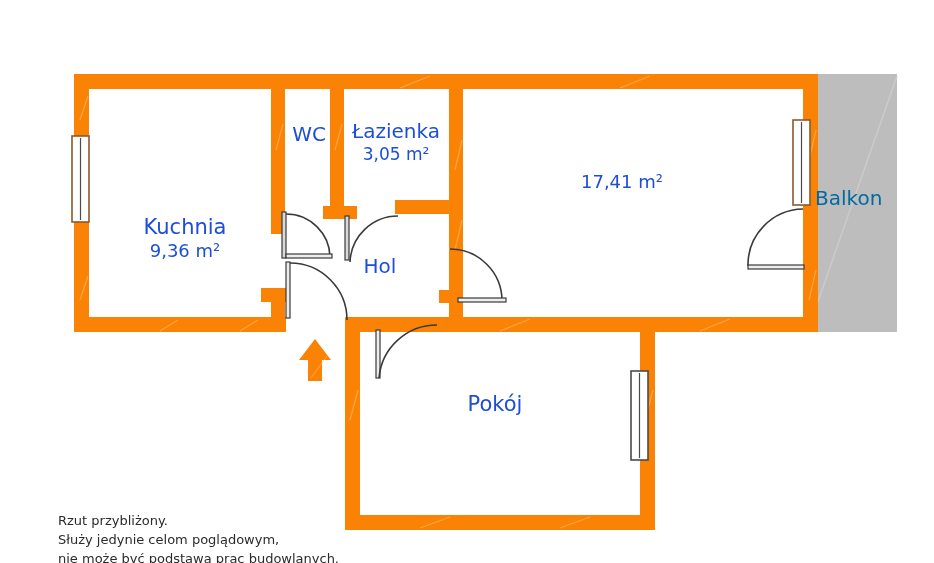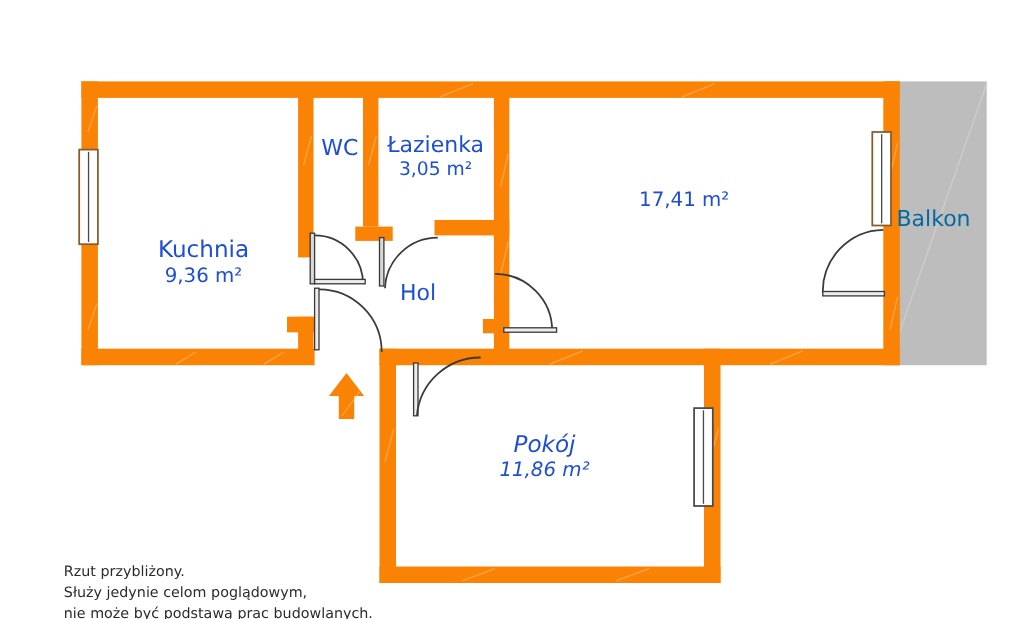--- a/index.html
+++ b/index.html
@@ -198,23 +198,22 @@
 
   <div class="room-label small" style="left:326px; top:120px; width:140px;">
     <span class="nm">Łazienka</span>
     <span class="ar">3,05 m²</span>
   </div>
 
   <div class="room-label" style="left:502px; top:171px; width:240px;">
     <span class="ar">17,41 m²</span>
   </div>
 
-  <div class="room-label" style="left:375px; top:392px; width:240px;font-style:italic;">
+  <div class="room-label" style="left:375px; top:392px; width:240px;">
     <span class="nm">Pokój</span>
-    <span class="ar">11,86 m²</span>
   </div>
 
   <div class="room-label plain" style="left:320px; top:255px; width:120px;">
     <span class="nm">Hol</span>
   </div>
 
   <div class="balcony-label" style="left:815px; top:186px;">
     <span>Balkon</span>
   </div>
 

